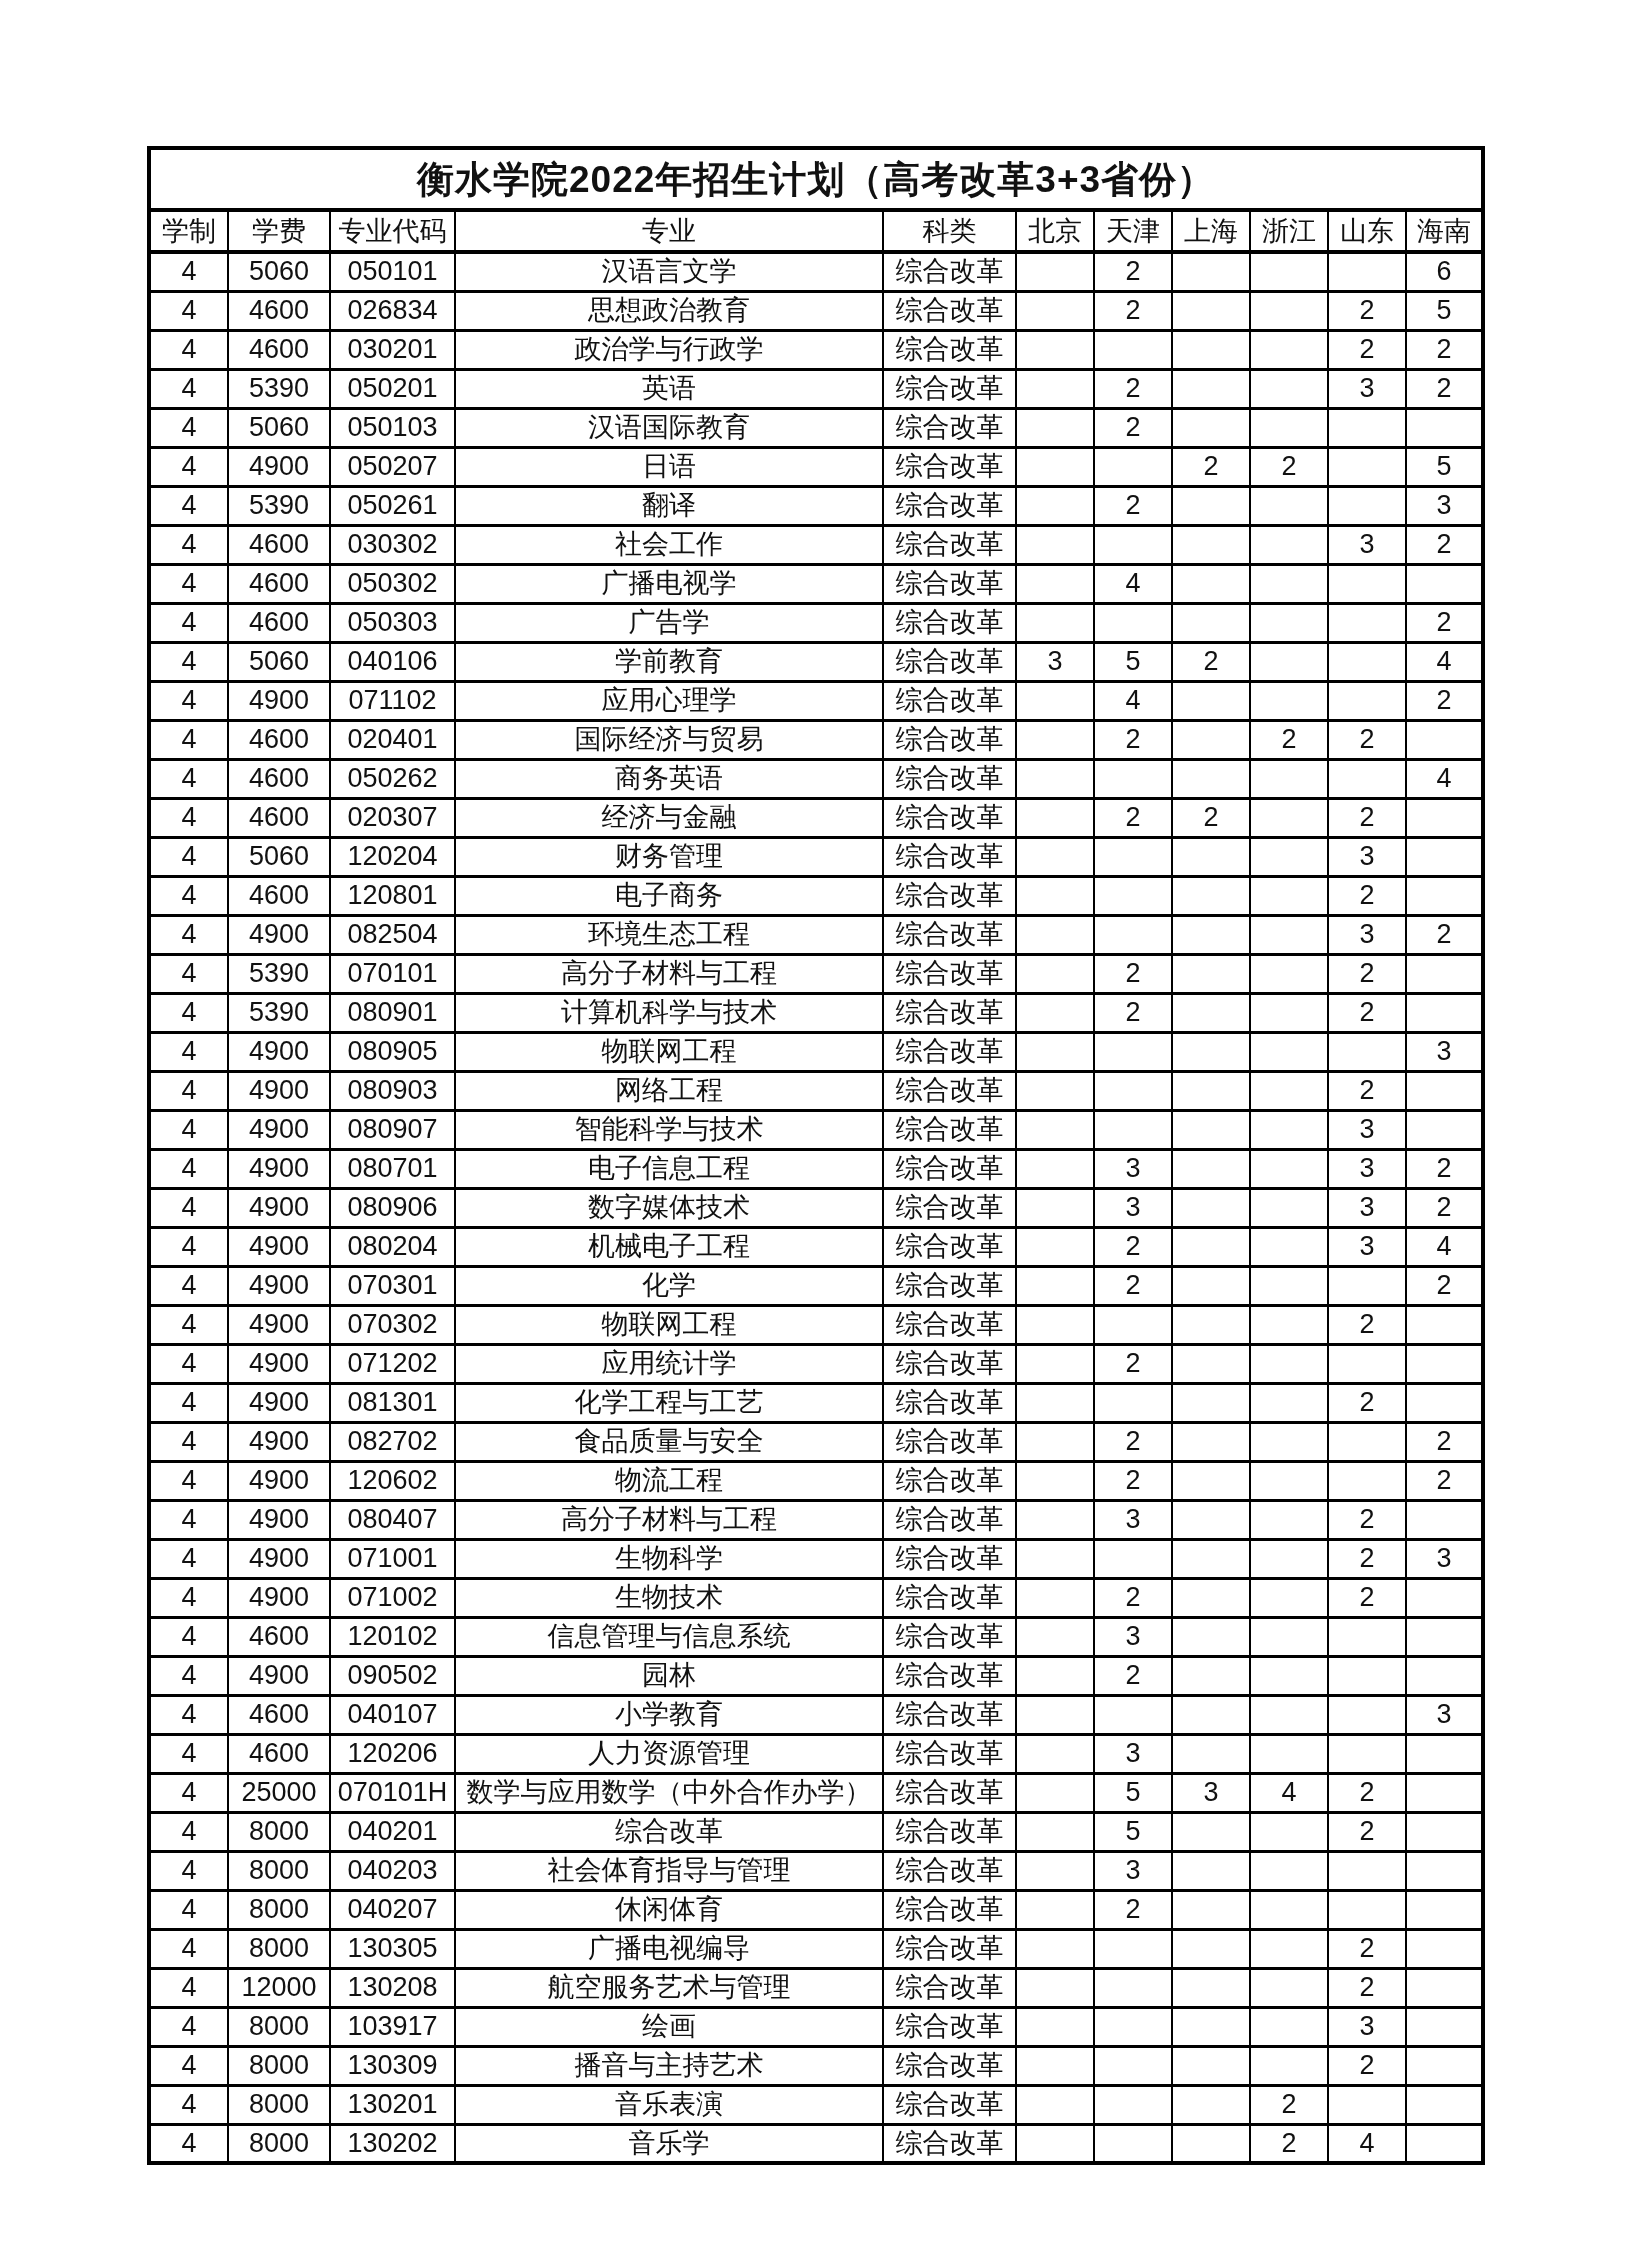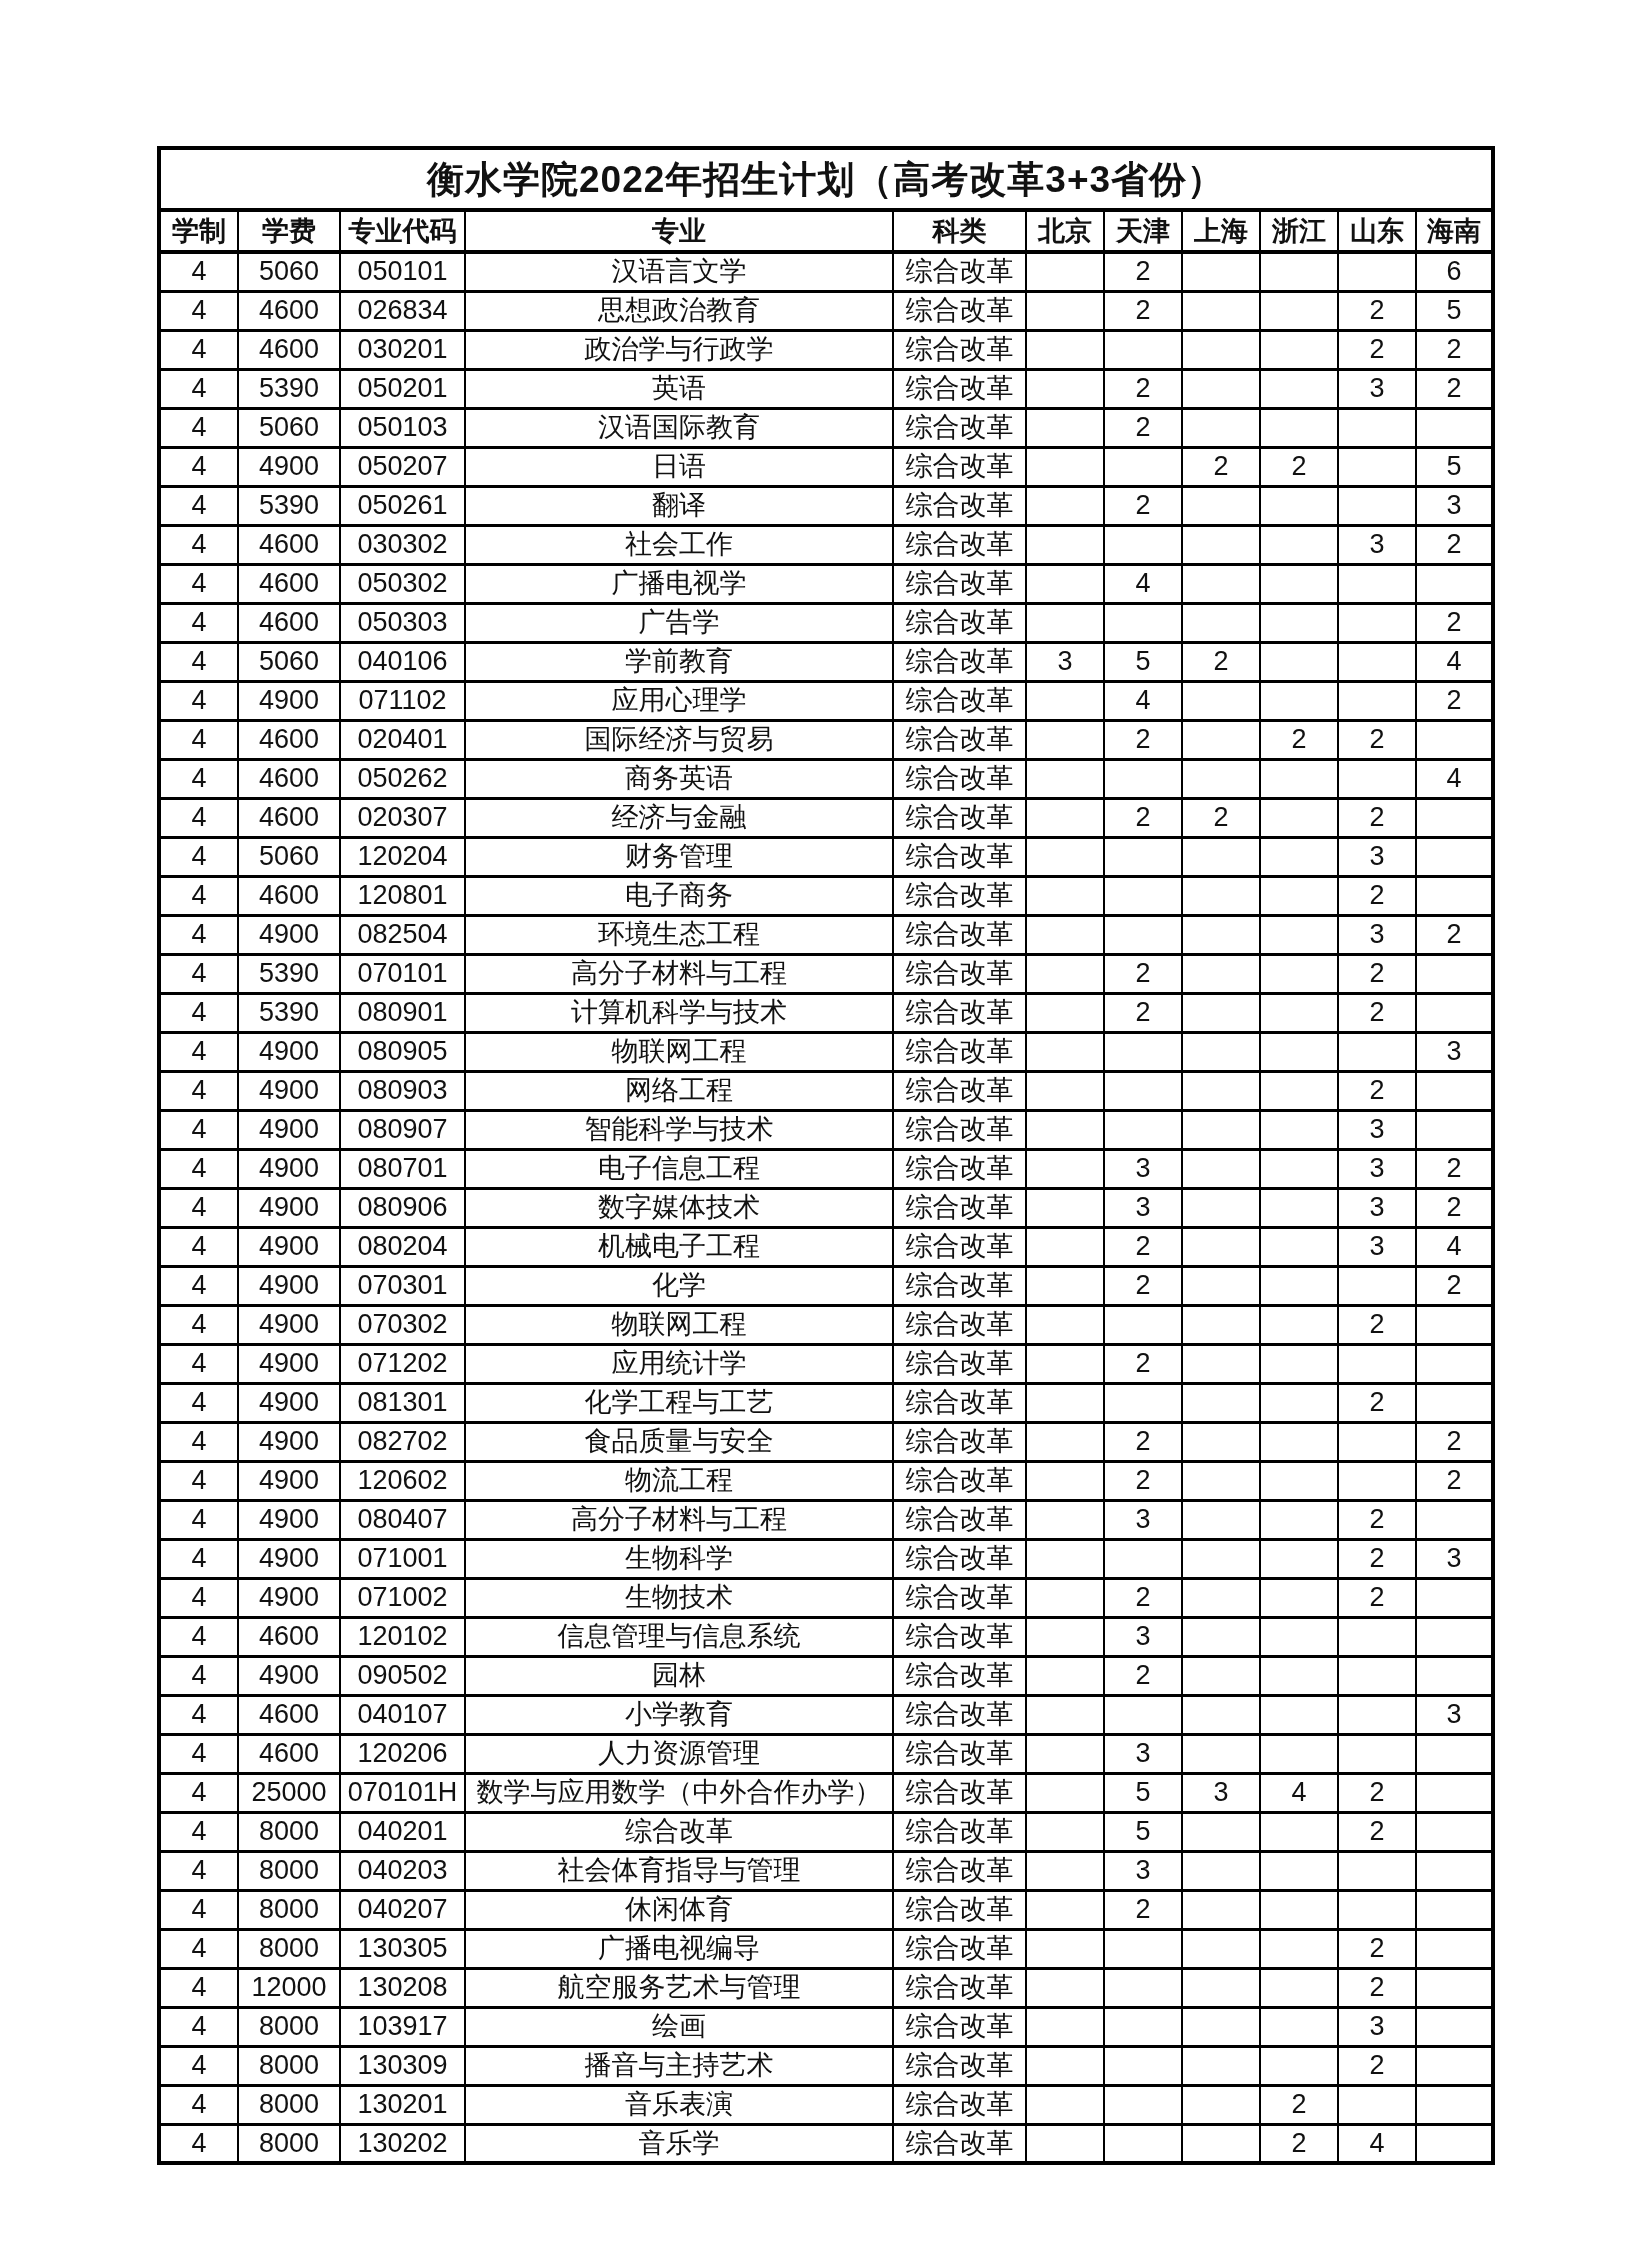--- a/index.html
+++ b/index.html
@@ -2,40 +2,40 @@
 <html><head>
 <meta charset="utf-8">
 <style>
   html,body{margin:0;padding:0;background:#ffffff;}
   body{
     width:1645px;height:2252px;position:relative;
     font-family:"Liberation Sans","DejaVu Sans",sans-serif;
     color:#111;
   }
   .sheet{
-    position:absolute;left:157px;top:146px;width:1332px;
+    position:absolute;left:147px;top:146px;width:1332px;
   }
   table{
     border-collapse:collapse;table-layout:fixed;width:1332px;
     background:#fff;
   }
   td,th{
     padding:0;margin:0;text-align:center;vertical-align:middle;
     overflow:visible;white-space:nowrap;
     border-left:2px solid #000;border-right:2px solid #000;
     border-top:3px solid #000;border-bottom:3px solid #000;
     font-size:27px;font-weight:400;line-height:1;
   }
   table{border:4px solid #000;}
   tr.title-row td{
     border-bottom:4px solid #000;border-left:none;border-right:none;
     height:58px;font-size:37px;font-weight:700;letter-spacing:1px;
   }
   tr.header-row th{
-    height:38px;font-weight:700;border-bottom:4px solid #000;
+    height:38px;font-weight:400;border-bottom:4px solid #000;
   }
   tbody tr{height:39px;}
   td.cjk{font-size:27px;}
   td.num{font-size:27px;}
 </style>
 </head>
 <body>
 
 <div class="sheet">
   <table>

